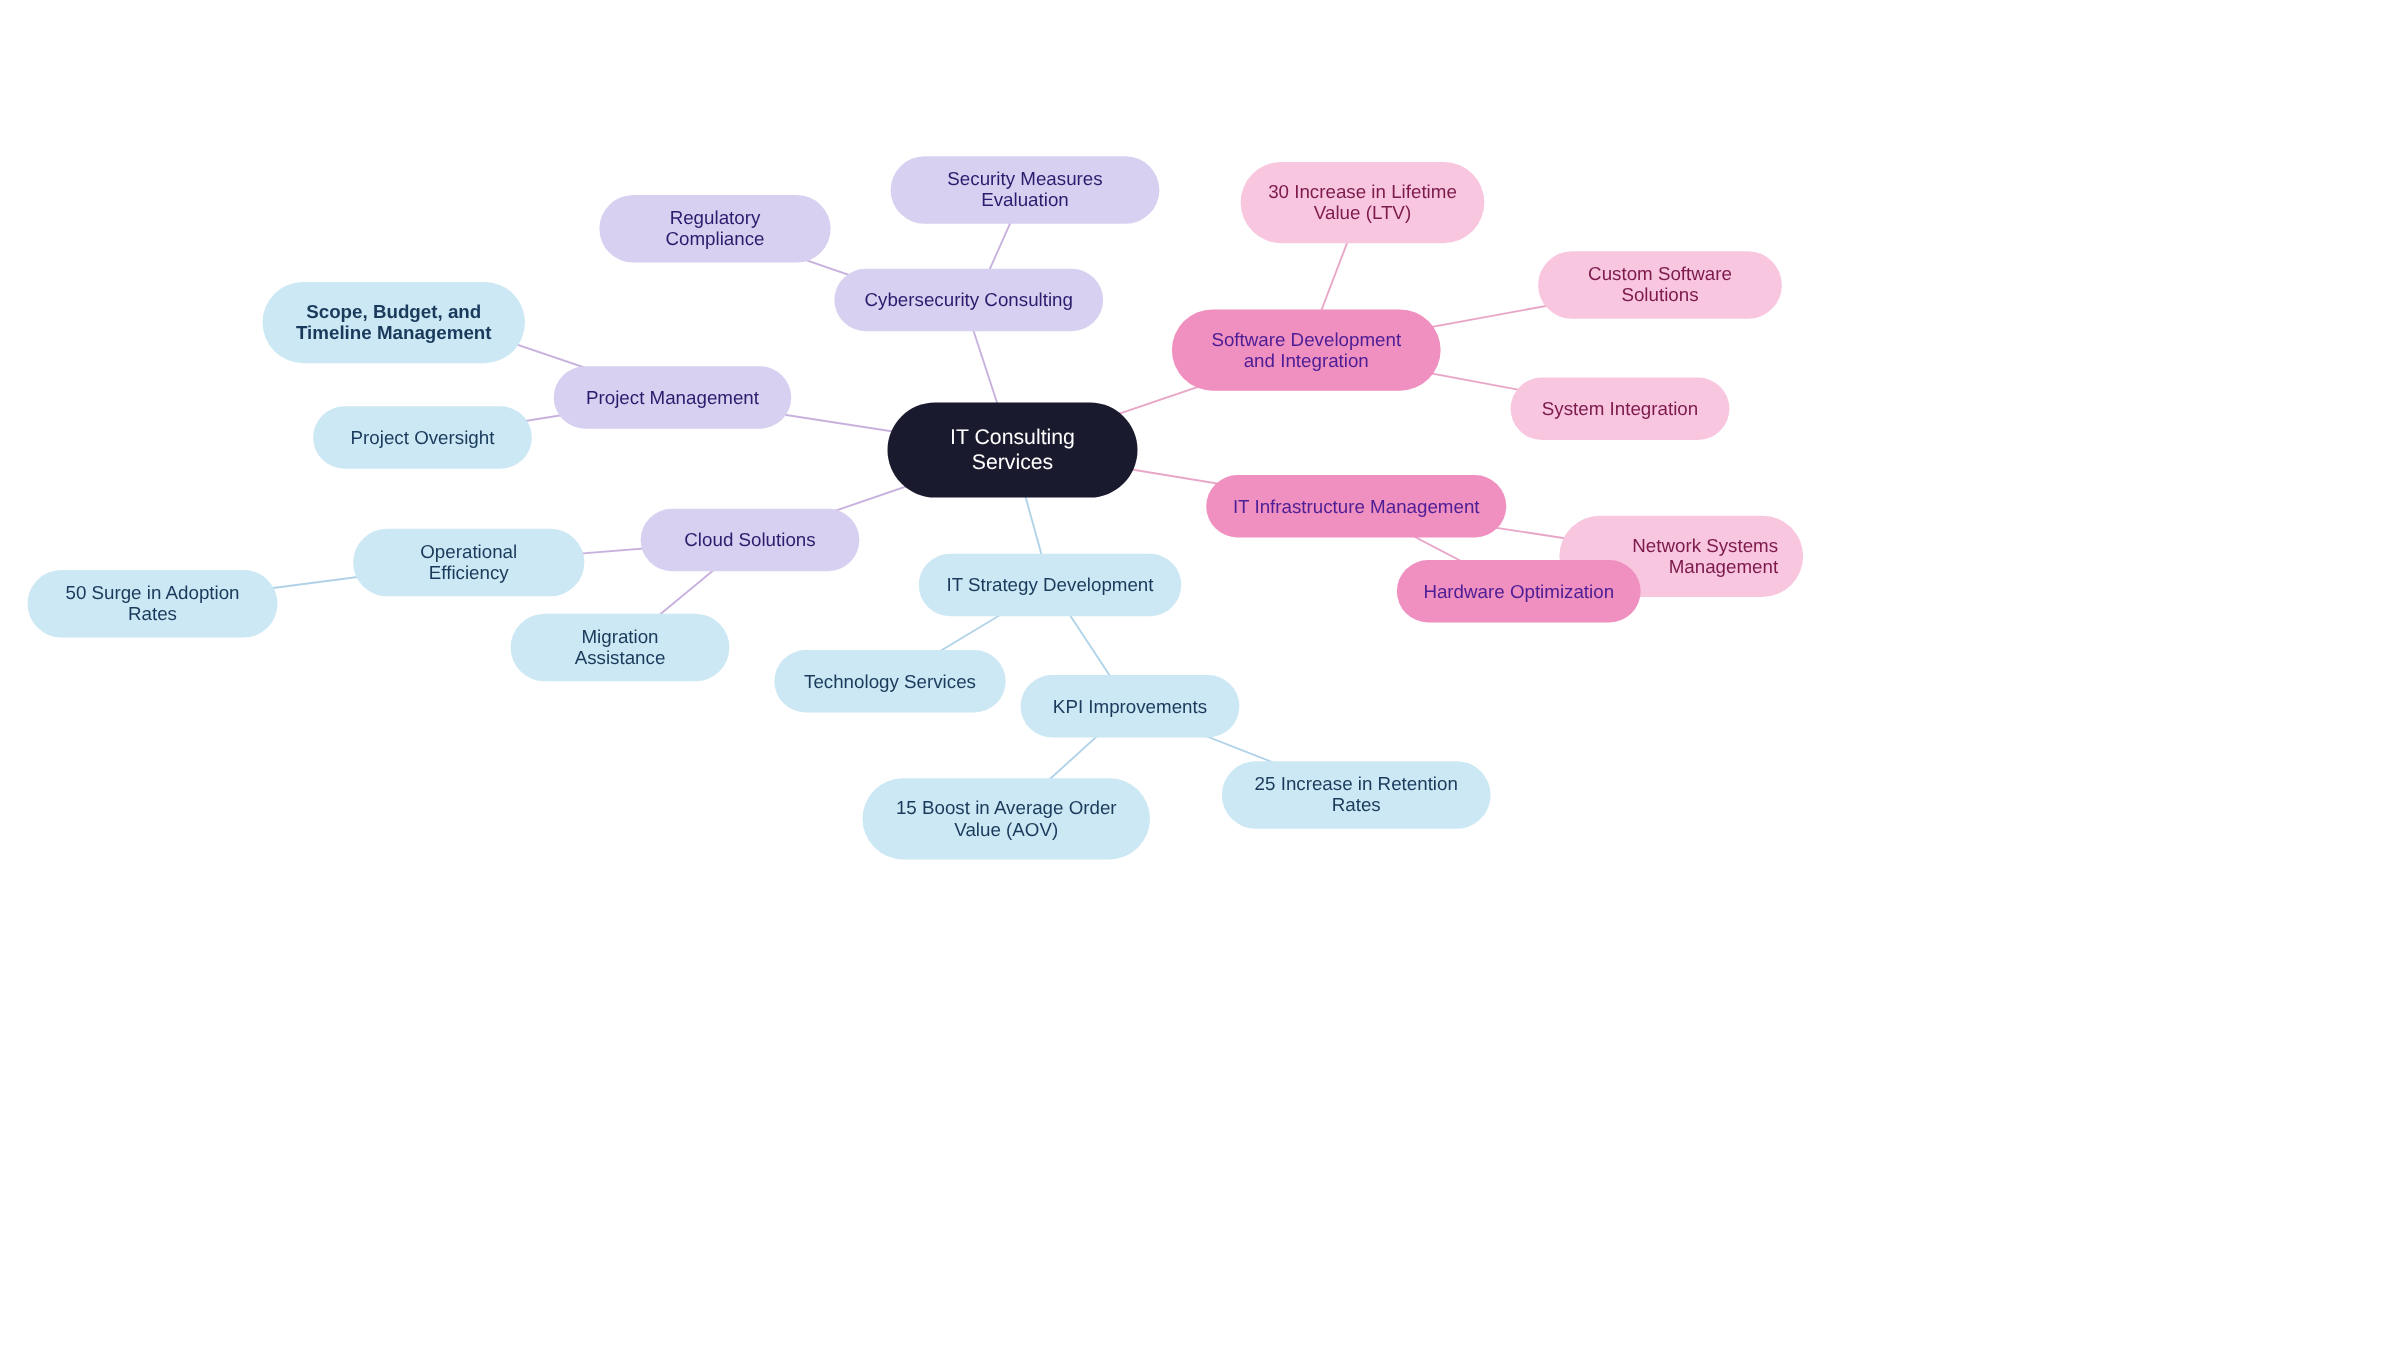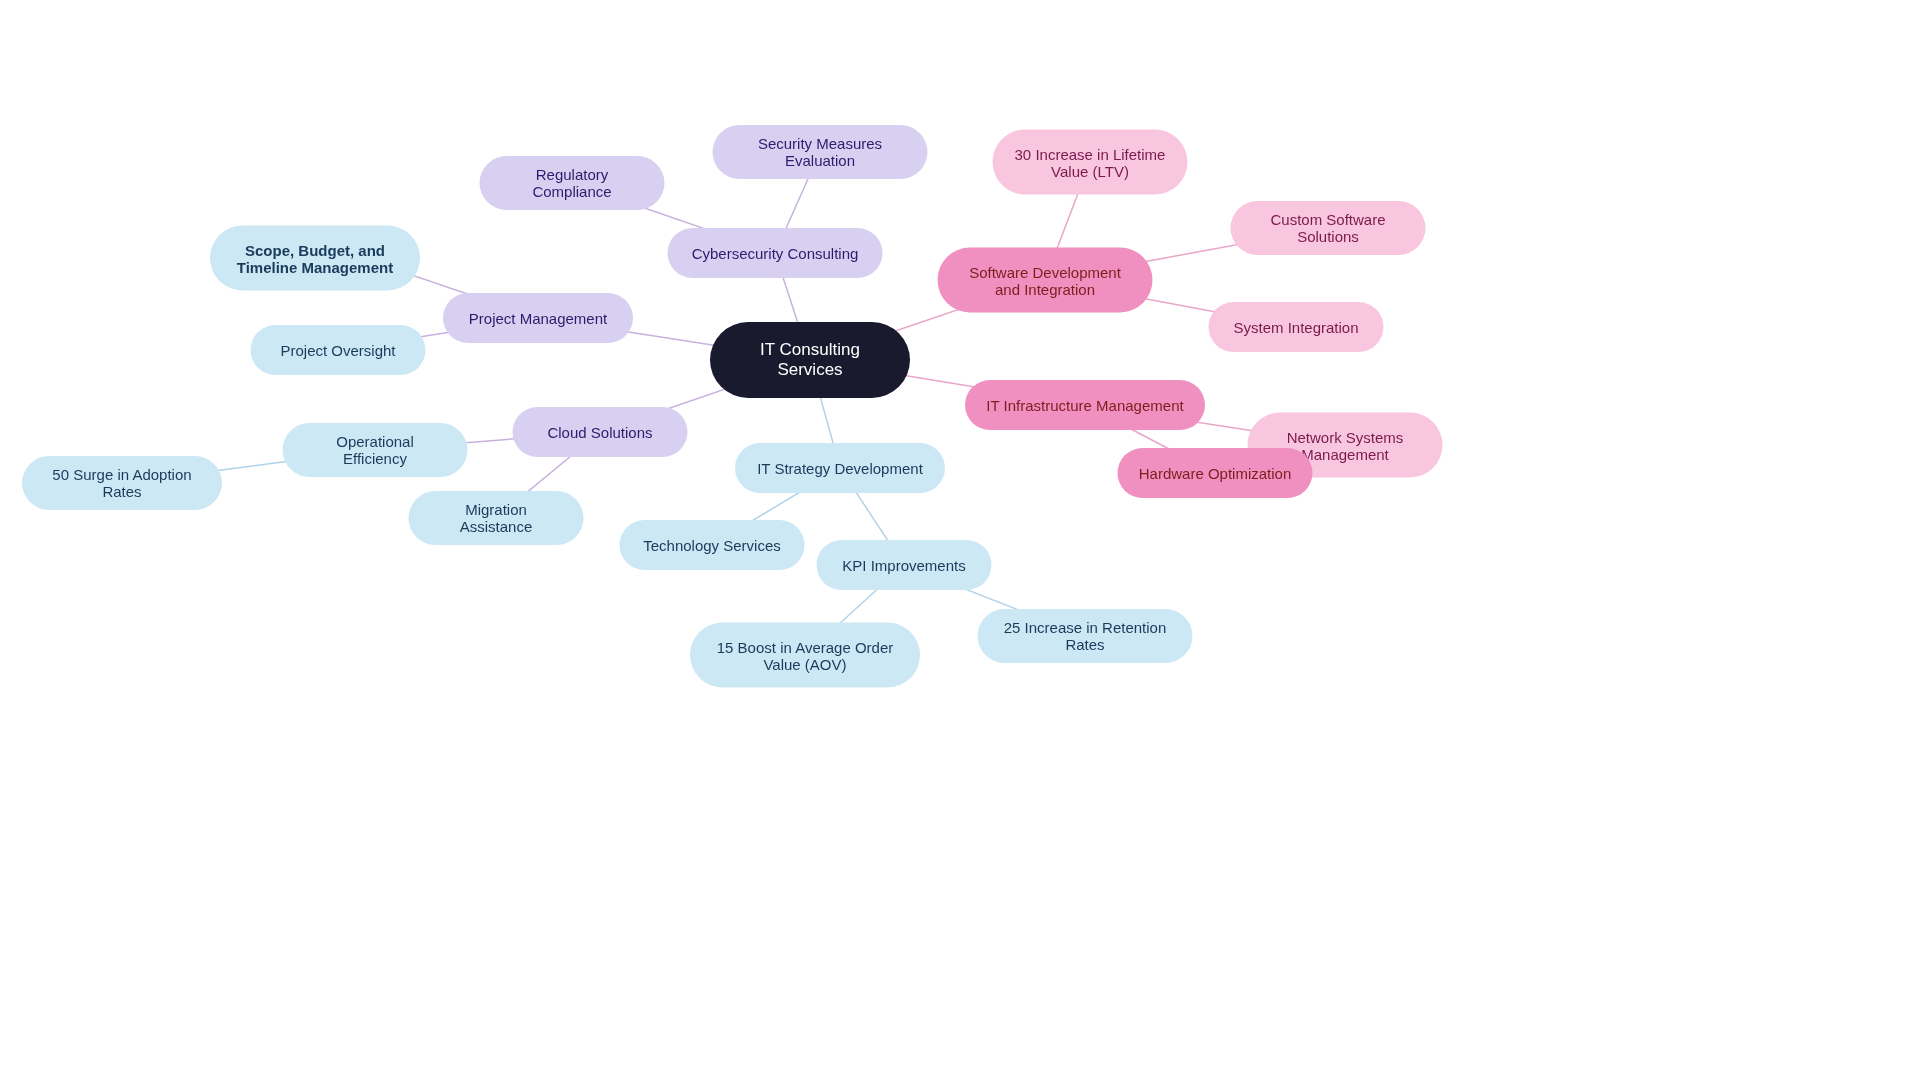--- a/index.html
+++ b/index.html
@@ -54,21 +54,21 @@
       color: #2d1b6e;
       border: none;
     }
     .node-pink-light {
       background: #f9c6e0;
       color: #7b1a4b;
       border: none;
     }
     .node-pink-medium {
       background: #f090c0;
-      color: #7f1d1d;
+      color: #4c1d95;
       border: none;
     }
   </style>
 </head>
 <body>
 
 <div id="mindmap-container">
   <svg id="connections">
       <line x1="810" y1="360" x2="538" y2="318" stroke="#b090d0" stroke-width="1.5" opacity="0.7"></line>
       <line x1="810" y1="360" x2="600" y2="432" stroke="#b090d0" stroke-width="1.5" opacity="0.7"></line>
@@ -94,28 +94,28 @@
       <line x1="904" y1="565" x2="1085" y2="636" stroke="#90c0e0" stroke-width="1.5" opacity="0.7"></line>
     </svg>
 <div class="node node-center" style="left: 810px; top: 360px; width: 200px; min-height: 55px;">IT Consulting Services</div>
     <div class="node node-purple-light" style="left: 538px; top: 318px; width: 190px; min-height: 50px;">Project Management</div>
     <div class="node node-blue-light" style="left: 315px; top: 258px; width: 210px; min-height: 65px; font-weight: bold;">Scope, Budget, and Timeline Management</div>
     <div class="node node-blue-light" style="left: 338px; top: 350px; width: 175px; min-height: 50px;">Project Oversight</div>
     <div class="node node-purple-light" style="left: 600px; top: 432px; width: 175px; min-height: 50px;">Cloud Solutions</div>
     <div class="node node-blue-light" style="left: 375px; top: 450px; width: 185px; min-height: 50px;">Operational Efficiency</div>
     <div class="node node-blue-light" style="left: 496px; top: 518px; width: 175px; min-height: 50px;">Migration Assistance</div>
     <div class="node node-blue-light" style="left: 122px; top: 483px; width: 200px; min-height: 50px;">50 Surge in Adoption Rates</div>
-    <div class="node node-purple-light" style="left: 775px; top: 253px; width: 215px; min-height: 50px; text-align: center;">Cybersecurity Consulting</div>
+    <div class="node node-purple-light" style="left: 775px; top: 240px; width: 215px; min-height: 50px; text-align: center;">Cybersecurity Consulting</div>
     <div class="node node-purple-light" style="left: 820px; top: 152px; width: 215px; min-height: 50px;">Security Measures Evaluation</div>
     <div class="node node-purple-light" style="left: 572px; top: 183px; width: 185px; min-height: 50px;">Regulatory Compliance</div>
     <div class="node node-pink-medium" style="left: 1045px; top: 280px; width: 215px; min-height: 65px;">Software Development and Integration</div>
     <div class="node node-pink-light" style="left: 1328px; top: 228px; width: 195px; min-height: 50px;">Custom Software Solutions</div>
     <div class="node node-pink-light" style="left: 1296px; top: 327px; width: 175px; min-height: 50px;">System Integration</div>
     <div class="node node-pink-light" style="left: 1090px; top: 162px; width: 195px; min-height: 65px;">30 Increase in Lifetime Value (LTV)</div>
     <div class="node node-pink-medium" style="left: 1085px; top: 405px; width: 240px; min-height: 50px;">IT Infrastructure Management</div>
-    <div class="node node-pink-light" style="left: 1345px; top: 445px; width: 195px; min-height: 65px;">Network Systems Management</div>
+    <div class="node node-pink-light" style="left: 1345px; top: 445px; width: 195px; min-height: 65px; text-align: right;">Network Systems Management</div>
     <div class="node node-pink-medium" style="left: 1215px; top: 473px; width: 195px; min-height: 50px;">Hardware Optimization</div>
     <div class="node node-blue-light" style="left: 840px; top: 468px; width: 210px; min-height: 50px;">IT Strategy Development</div>
     <div class="node node-blue-light" style="left: 712px; top: 545px; width: 185px; min-height: 50px;">Technology Services</div>
     <div class="node node-blue-light" style="left: 904px; top: 565px; width: 175px; min-height: 50px;">KPI Improvements</div>
     <div class="node node-blue-light" style="left: 805px; top: 655px; width: 230px; min-height: 65px;">15 Boost in Average Order Value (AOV)</div>
     <div class="node node-blue-light" style="left: 1085px; top: 636px; width: 215px; min-height: 50px;">25 Increase in Retention Rates</div>
   </div>
 
 </body></html>

